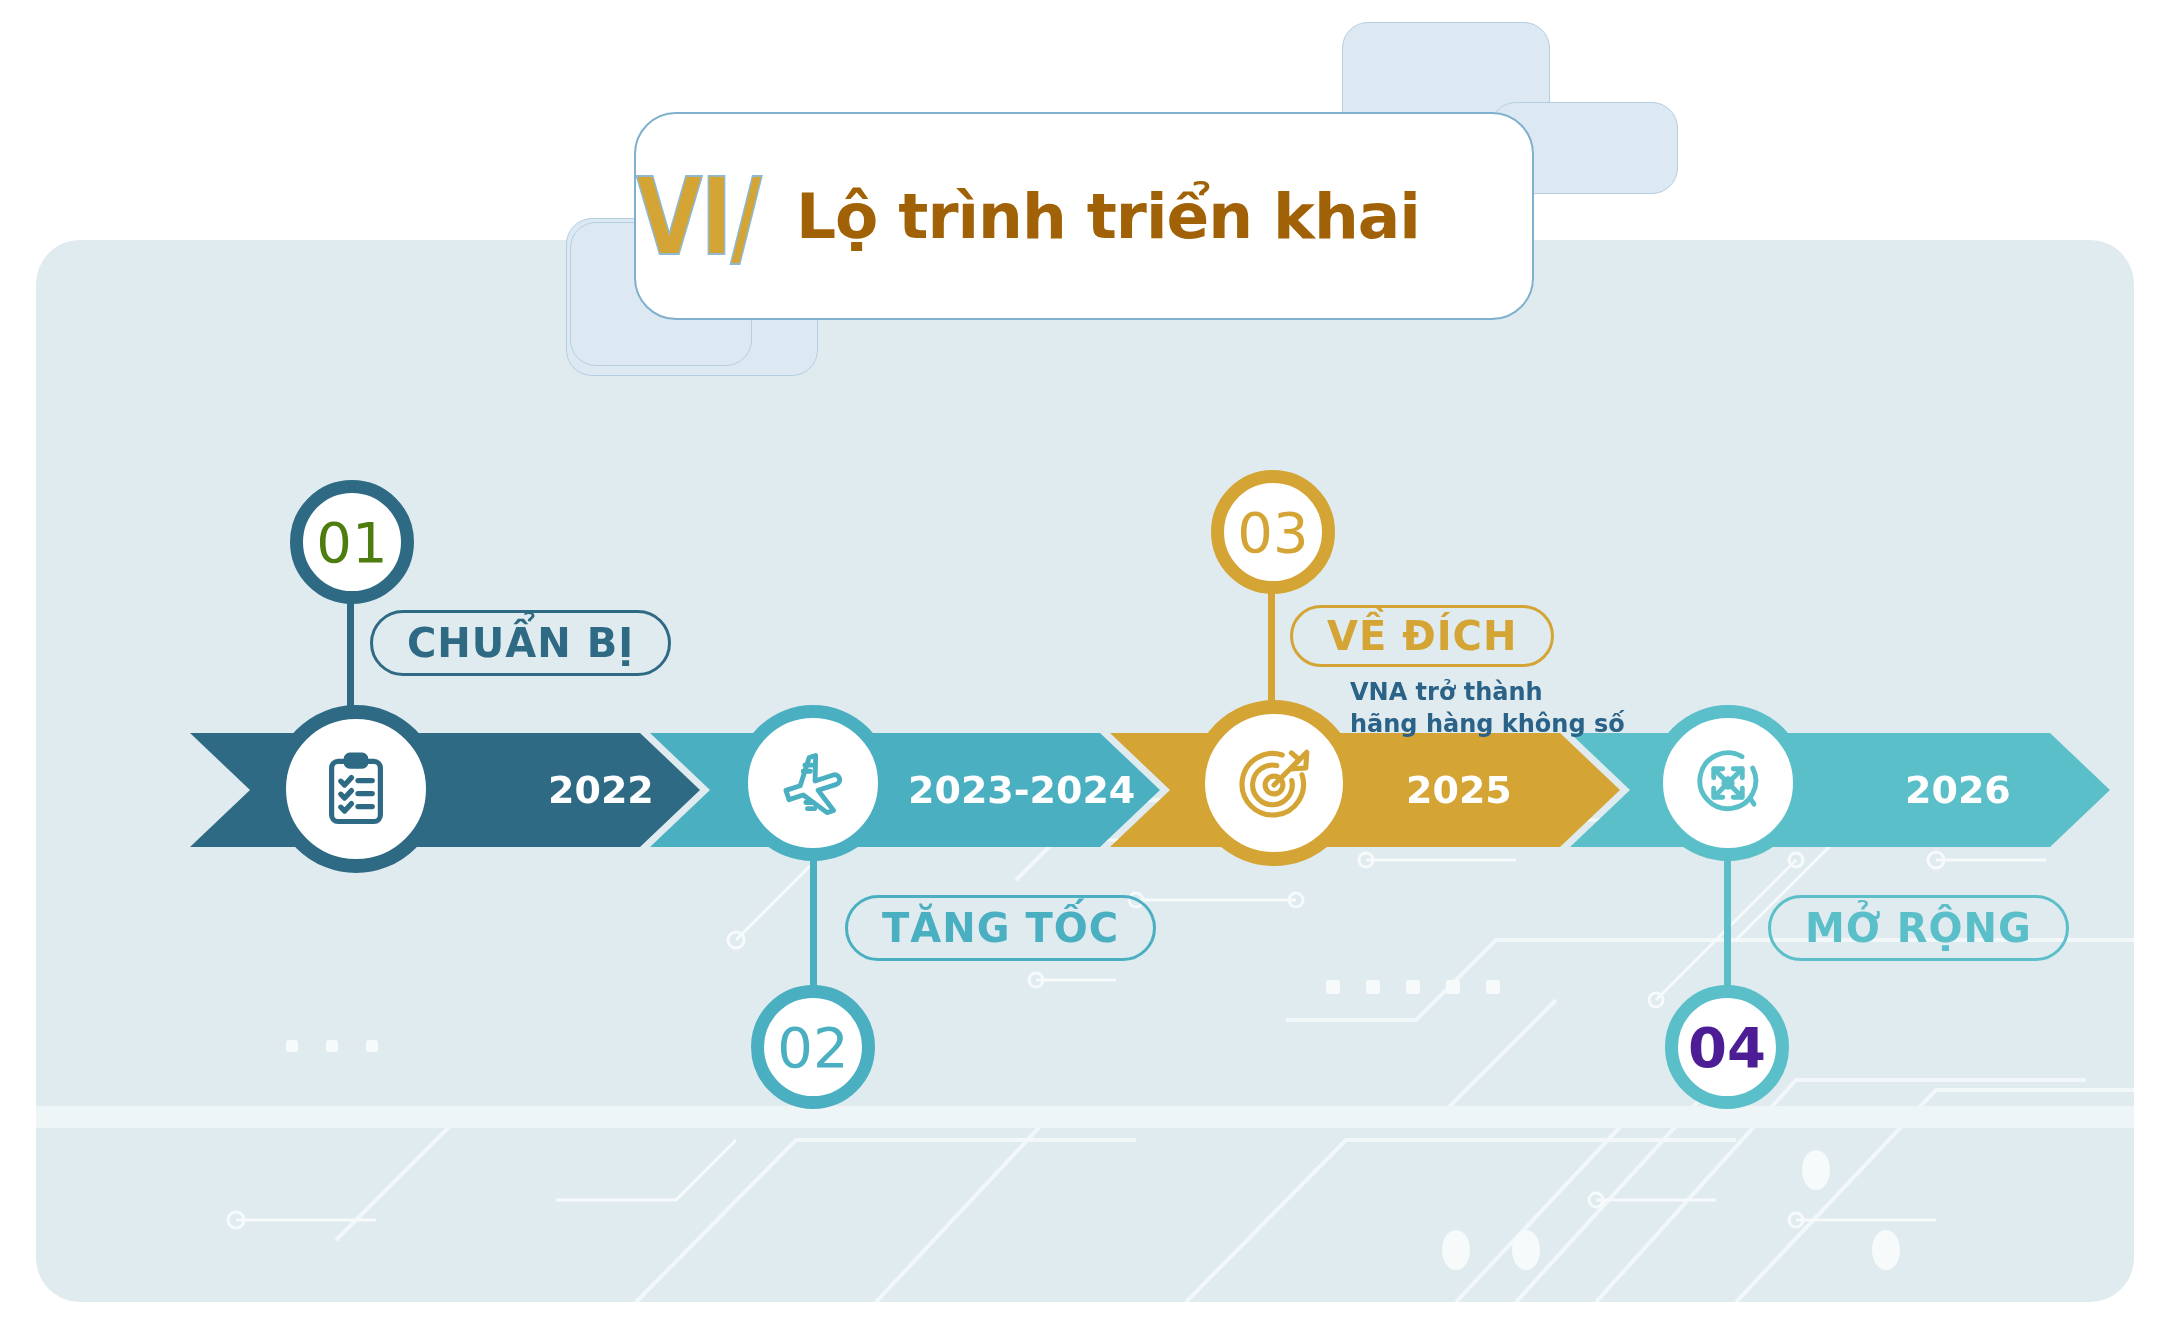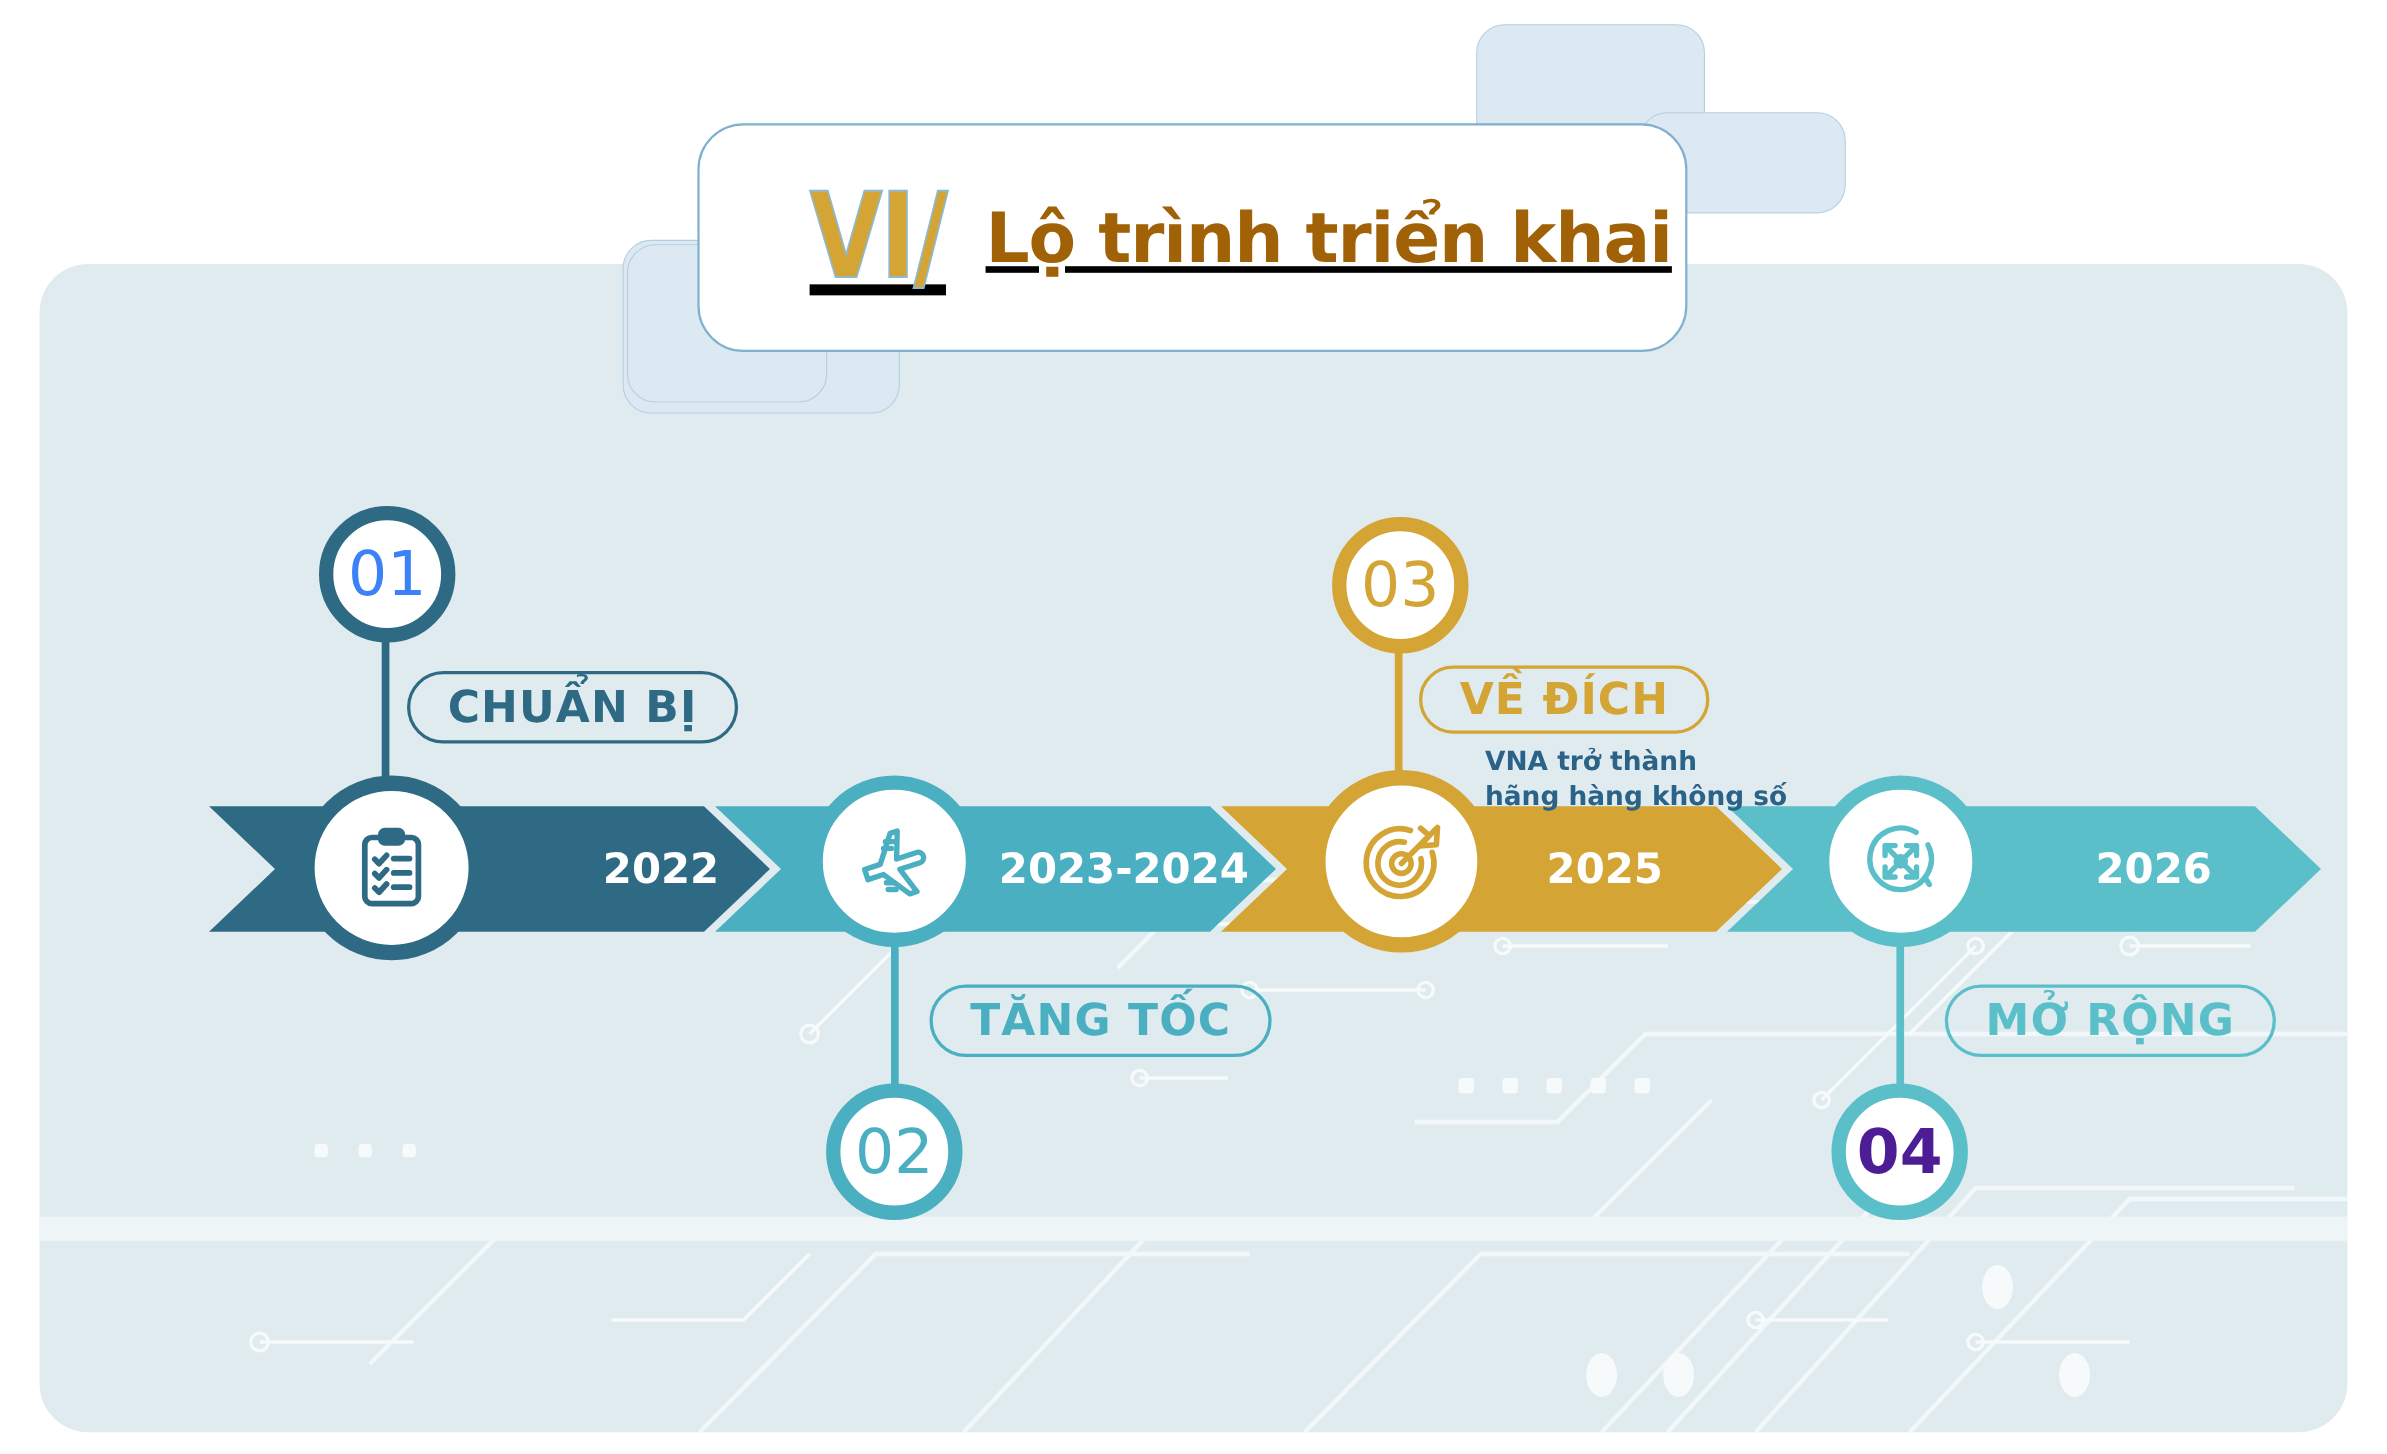--- a/index.html
+++ b/index.html
@@ -60,22 +60,20 @@
     left: 634px;
     top: 112px;
     width: 900px;
     height: 208px;
     background: #ffffff;
     border: 2px solid #7fb0cd;
     border-radius: 42px;
     display: flex;
     align-items: center;
     box-sizing: border-box;
-    padding-left: 100px;
-    text-decoration: underline;
   }
   #title-prefix {
     font-family: "DejaVu Sans", sans-serif;
     font-size: 86px;
     font-weight: bold;
     color: #d4a434;
     -webkit-text-stroke: 1.5px #8fb9cf;
     letter-spacing: -2px;
     line-height: 1;
     margin-right: 36px;
@@ -244,21 +242,21 @@
     <path d="M190 733 L640 733 L700 790 L640 847 L190 847 L250 790 Z" fill="#2f6a85"></path>
 
     <path d="M650 733 L1100 733 L1160 790 L1100 847 L650 847 L710 790 Z" fill="#4aafc0"></path>
 
     <path d="M1110 733 L1560 733 L1620 790 L1560 847 L1110 847 L1170 790 Z" fill="#d4a434"></path>
 
     <path d="M1570 733 L2050 733 L2110 790 L2050 847 L1570 847 L1630 790 Z" fill="#5bbfc9"></path>
   </svg>
 
   <div class="connector" style="left:347px; top:560px; height:170px; background:#2f6a85;"></div>
-  <div class="num-circle" style="left:290px; top:460px; width:124px; height:124px; border:13px solid #2f6a85; color:#3b82f6;">
+  <div class="num-circle" style="left:290px; top:480px; width:124px; height:124px; border:13px solid #2f6a85; color:#4d7c0f;">
     <span>01</span>
   </div>
   <div class="pill" style="left:370px; top:610px; height:66px; border:3px solid #2f6a85; color:#2f6a85;">
     <span>CHUẨN BỊ</span>
   </div>
   <div class="icon-circle" style="left:272px; top:705px; width:168px; height:168px; border:14px solid #2f6a85;">
     <svg width="78" height="78" viewBox="0 0 24 24" fill="none" stroke="#2f6a85" stroke-width="1.6" stroke-linecap="round" stroke-linejoin="round">
       <rect x="4.5" y="3.5" width="15" height="18.5" rx="2"></rect>
       <rect x="9" y="1.6" width="6" height="3.4" rx="1.1" fill="#2f6a85"></rect>
       <path d="M7.3 9.6 l1.2 1.2 l2.1 -2.3"></path>

